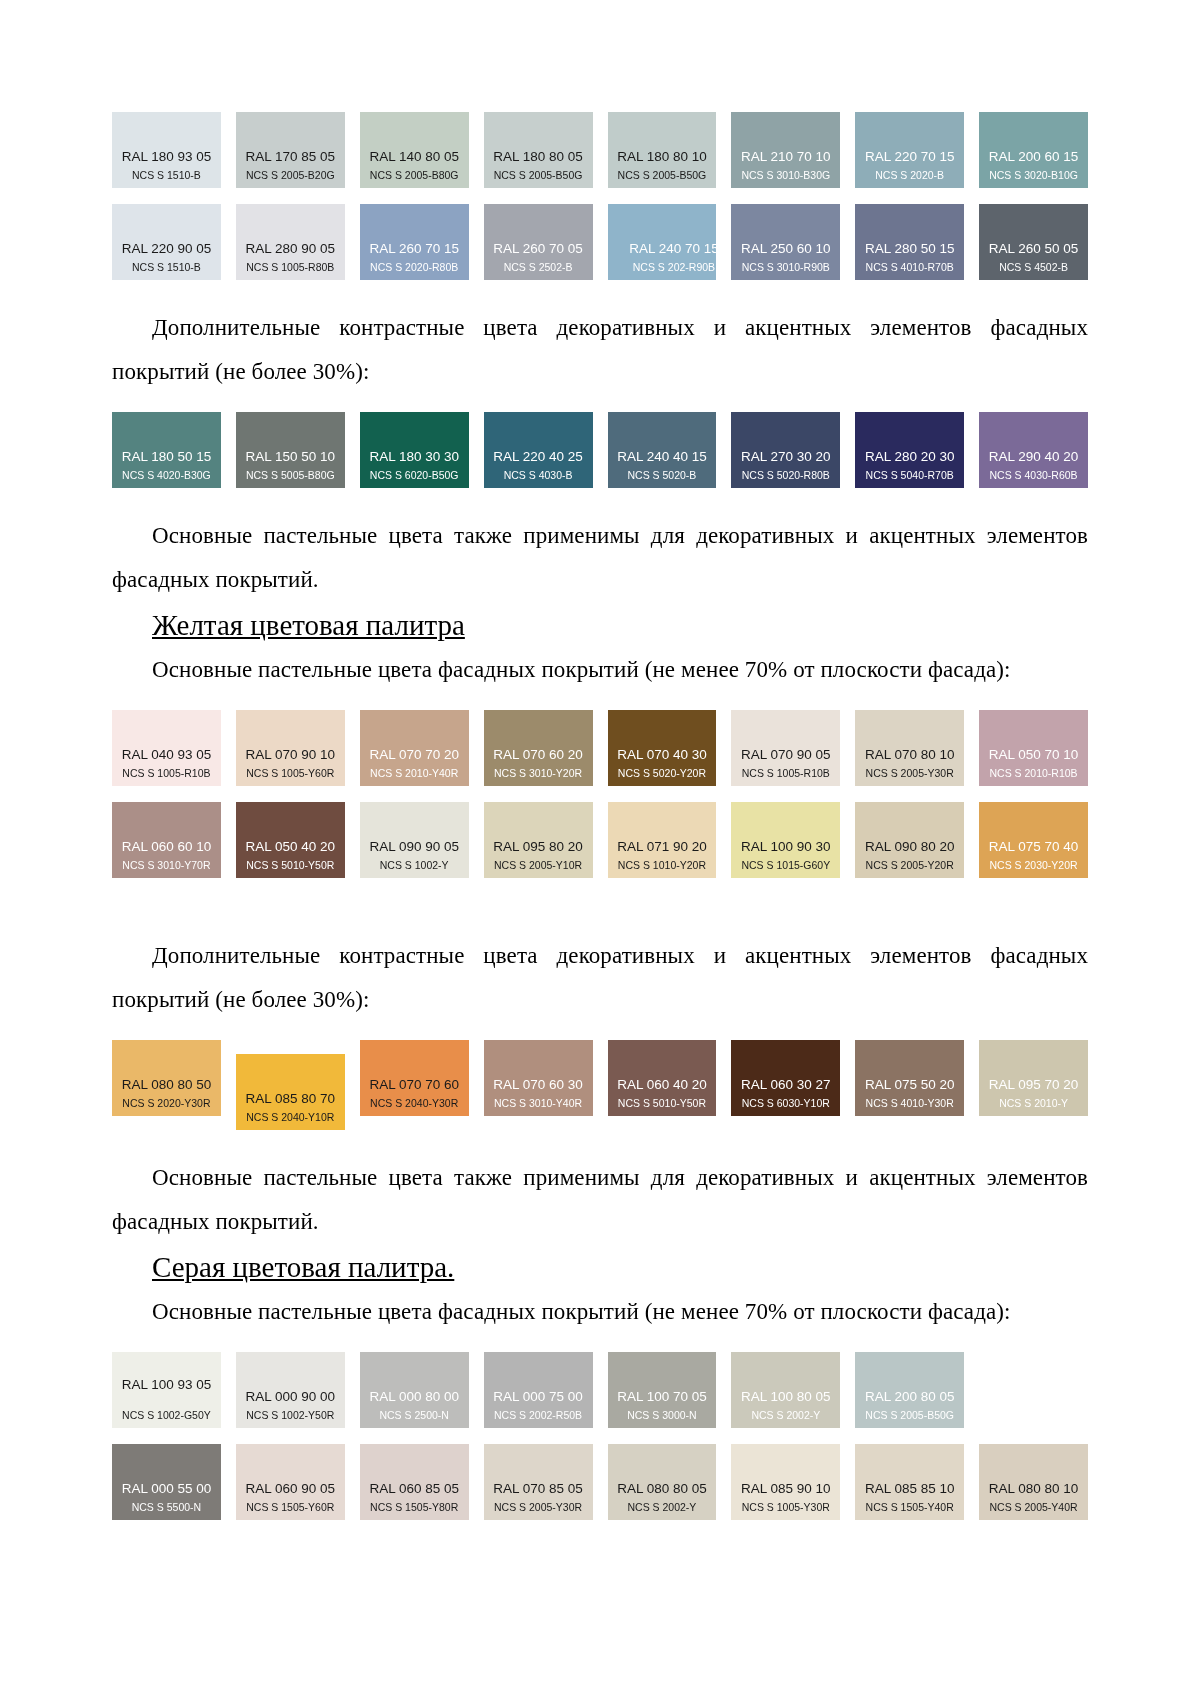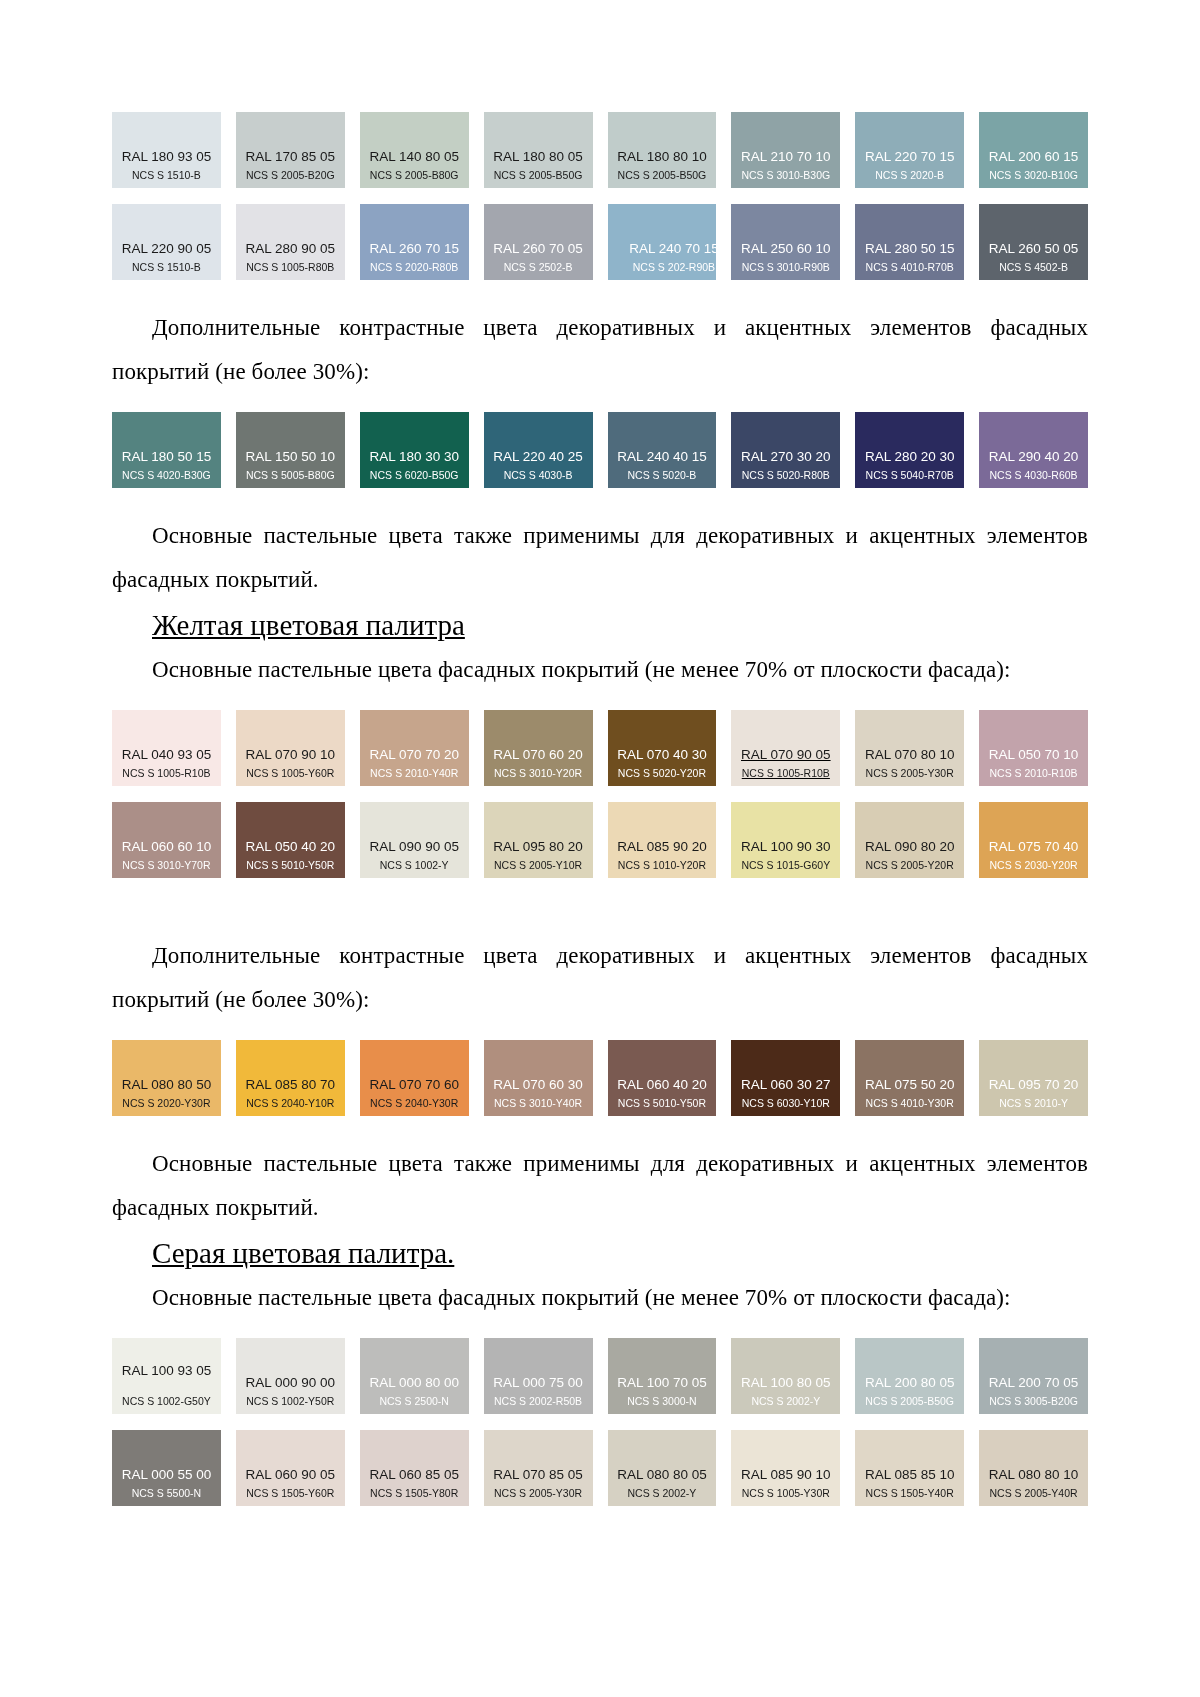--- a/index.html
+++ b/index.html
@@ -230,21 +230,21 @@
           <div class="ncs">NCS S 2010-Y40R</div>
         </div>
         <div class="swatch light-text" style="background: rgb(156, 139, 107);">
           <div class="ral">RAL 070 60 20</div>
           <div class="ncs">NCS S 3010-Y20R</div>
         </div>
         <div class="swatch light-text" style="background: rgb(111, 78, 31);">
           <div class="ral">RAL 070 40 30</div>
           <div class="ncs">NCS S 5020-Y20R</div>
         </div>
-        <div class="swatch dark-text" style="background: rgb(234, 226, 218); text-decoration: underline;">
+        <div class="swatch dark-text" style="background: rgb(234, 226, 218);">
           <div class="ral">RAL 070 90 05</div>
           <div class="ncs">NCS S 1005-R10B</div>
         </div>
         <div class="swatch dark-text" style="background: rgb(220, 212, 196);">
           <div class="ral">RAL 070 80 10</div>
           <div class="ncs">NCS S 2005-Y30R</div>
         </div>
         <div class="swatch light-text" style="background: rgb(194, 163, 171);">
           <div class="ral">RAL 050 70 10</div>
           <div class="ncs">NCS S 2010-R10B</div>
@@ -261,21 +261,21 @@
         </div>
         <div class="swatch dark-text" style="background: rgb(229, 228, 218);">
           <div class="ral">RAL 090 90 05</div>
           <div class="ncs">NCS S 1002-Y</div>
         </div>
         <div class="swatch dark-text" style="background: rgb(220, 213, 186);">
           <div class="ral">RAL 095 80 20</div>
           <div class="ncs">NCS S 2005-Y10R</div>
         </div>
         <div class="swatch dark-text" style="background: rgb(236, 217, 181);">
-          <div class="ral">RAL 085 90 20</div>
+          <div class="ral">RAL 071 90 20</div>
           <div class="ncs">NCS S 1010-Y20R</div>
         </div>
         <div class="swatch dark-text" style="background: rgb(232, 226, 165);">
           <div class="ral">RAL 100 90 30</div>
           <div class="ncs">NCS S 1015-G60Y</div>
         </div>
         <div class="swatch dark-text" style="background: rgb(216, 205, 180);">
           <div class="ral">RAL 090 80 20</div>
           <div class="ncs">NCS S 2005-Y20R</div>
         </div>
@@ -291,21 +291,21 @@
   <p class="para">Дополнительные контрастные цвета декоративных и акцентных элементов фасадных покрытий (не более 30%):</p>
 
   <div class="block-gap-sm"></div>
 
   <div class="row-stack">
     <div class="swatch-grid" id="g-3-0">
         <div class="swatch dark-text" style="background: rgb(234, 184, 104);">
           <div class="ral">RAL 080 80 50</div>
           <div class="ncs">NCS S 2020-Y30R</div>
         </div>
-        <div class="swatch dark-text" style="background: rgb(241, 185, 58);">
+        <div class="swatch dark-text" style="background: rgb(241, 185, 58); margin-top: 14px;">
           <div class="ral">RAL 085 80 70</div>
           <div class="ncs">NCS S 2040-Y10R</div>
         </div>
         <div class="swatch dark-text" style="background: rgb(232, 142, 74);">
           <div class="ral">RAL 070 70 60</div>
           <div class="ncs">NCS S 2040-Y30R</div>
         </div>
         <div class="swatch light-text" style="background: rgb(176, 143, 126);">
           <div class="ral">RAL 070 60 30</div>
           <div class="ncs">NCS S 3010-Y40R</div>
@@ -366,24 +366,20 @@
           <div class="ncs">NCS S 3000-N</div>
         </div>
         <div class="swatch light-text" style="background: rgb(203, 201, 187);">
           <div class="ral">RAL 100 80 05</div>
           <div class="ncs">NCS S 2002-Y</div>
         </div>
         <div class="swatch light-text" style="background: rgb(185, 198, 198);">
           <div class="ral">RAL 200 80 05</div>
           <div class="ncs">NCS S 2005-B50G</div>
         </div>
-        <div class="swatch light-text" style="background: rgb(166, 176, 178);">
-          <div class="ral">RAL 200 70 05</div>
-          <div class="ncs">NCS S 3005-B20G</div>
-        </div>
       </div>
     <div class="swatch-grid" id="g-4-1">
         <div class="swatch light-text" style="background: rgb(126, 123, 119);">
           <div class="ral">RAL 000 55 00</div>
           <div class="ncs">NCS S 5500-N</div>
         </div>
         <div class="swatch dark-text" style="background: rgb(230, 218, 211);">
           <div class="ral">RAL 060 90 05</div>
           <div class="ncs">NCS S 1505-Y60R</div>
         </div>

